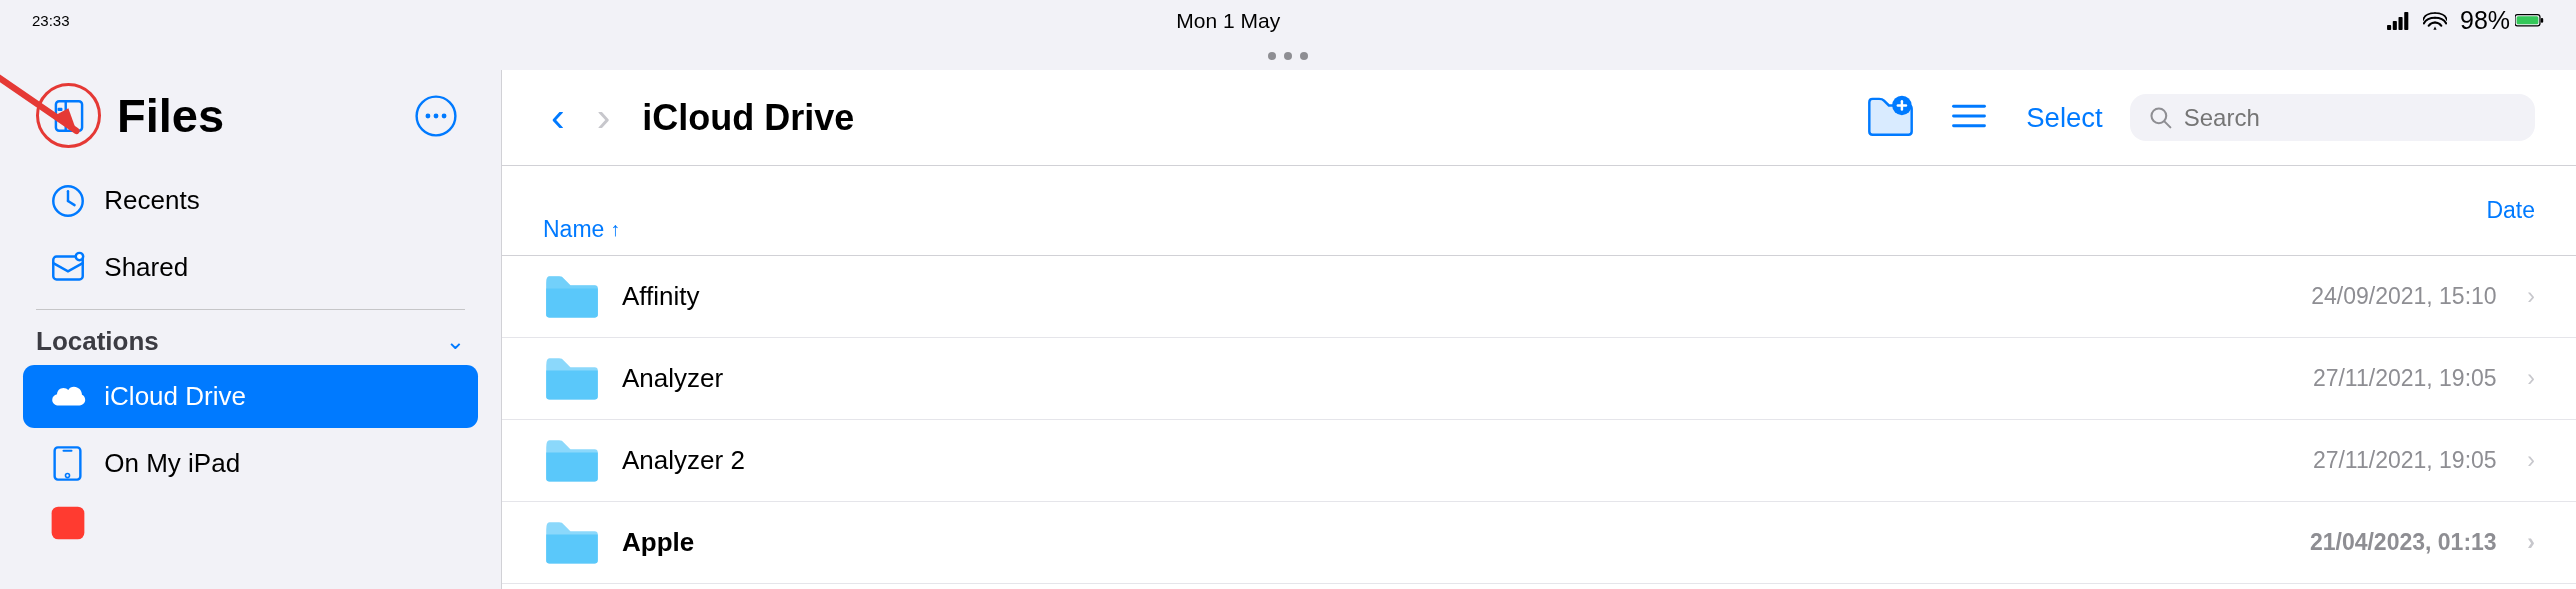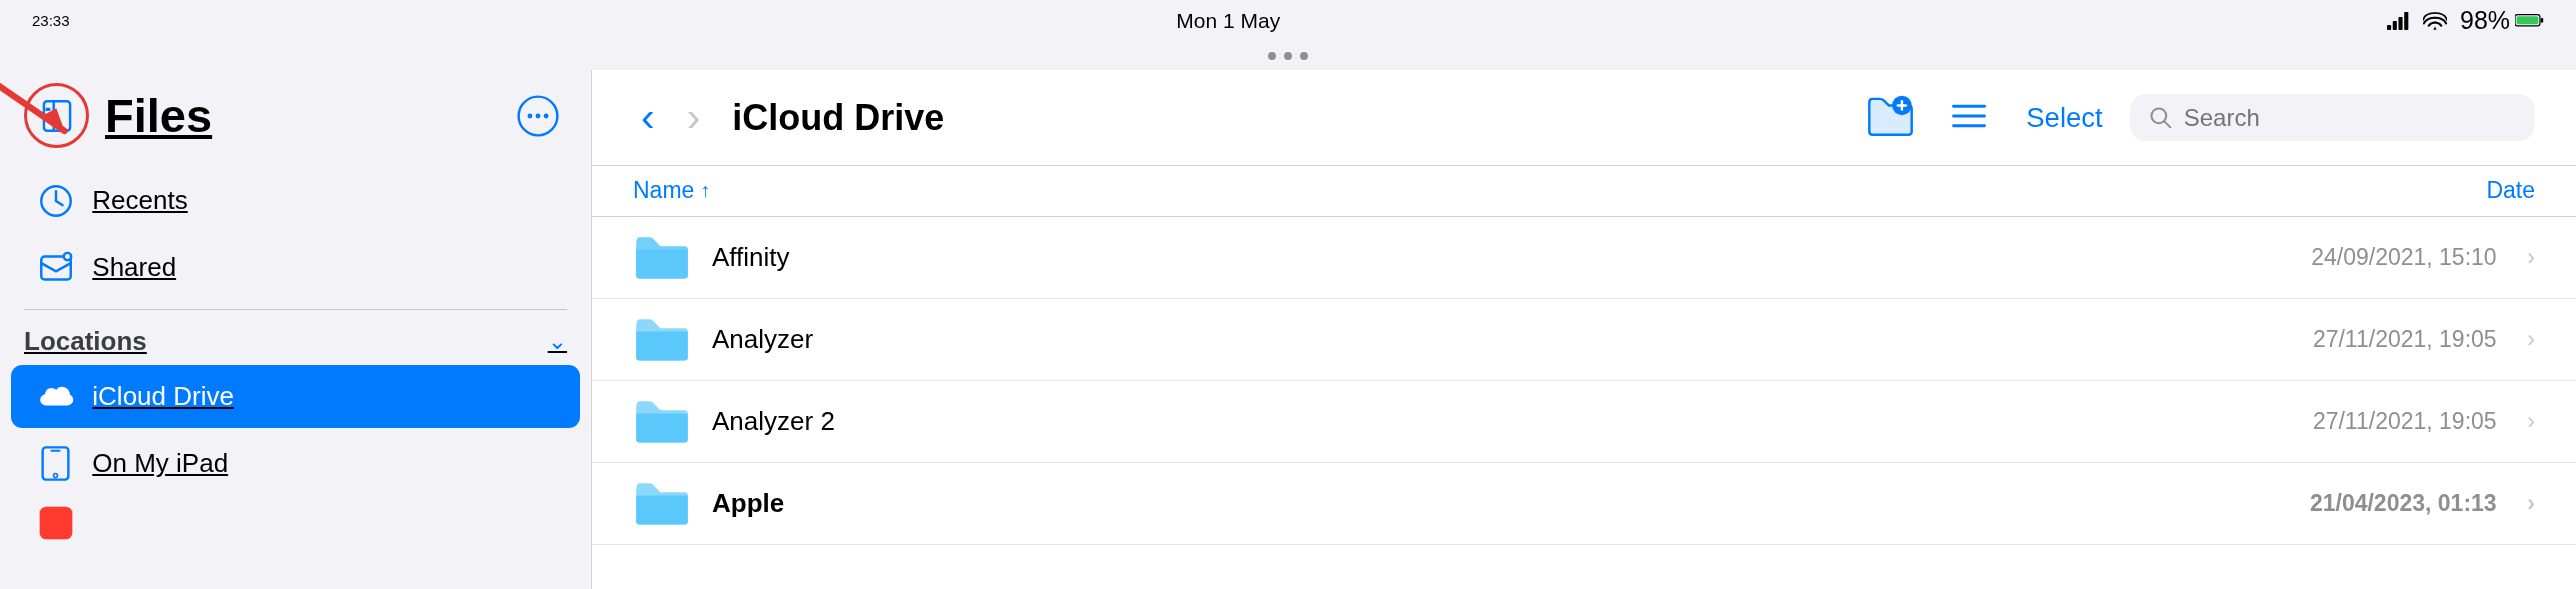--- a/index.html
+++ b/index.html
@@ -59,21 +59,21 @@
 <div style="display:flex; justify-content:center; align-items:center; height:29px; background:#f2f2f7; flex-shrink:0;">
   <div style="display:flex; gap:8px;">
     <span style="width:8px; height:8px; background:#8e8e93; border-radius:50%; display:inline-block;"></span>
     <span style="width:8px; height:8px; background:#8e8e93; border-radius:50%; display:inline-block;"></span>
     <span style="width:8px; height:8px; background:#8e8e93; border-radius:50%; display:inline-block;"></span>
   </div>
 </div>
 
 <div class="main-layout" style="display:flex; flex:1; overflow:hidden;">
 
-  <div style="width:592px; background:#f2f2f7; border-right:1.2px solid #d1d1d6; display:flex; flex-direction:column; padding:13px 0; flex-shrink:0;text-decoration:underline;">
+  <div style="width:502px; background:#f2f2f7; border-right:1.2px solid #d1d1d6; display:flex; flex-direction:column; padding:13px 12px; flex-shrink:0;">
 
     <div style="display:flex; align-items:center; justify-content:space-between; padding:0 24px 19.4px 24px; position:relative;">
 
       <div style="position:relative;">
         <div style="width:65px; height:65px; border-radius:50%; border:3.2px solid #e53935; display:flex; align-items:center; justify-content:center; cursor:pointer;">
 
           <svg width="36" height="36" viewBox="0 0 44 44" fill="none">
             <rect x="6" y="4" width="32" height="36" rx="4" stroke="#007aff" stroke-width="3" fill="none"></rect>
             <line x1="18" y1="4" x2="18" y2="40" stroke="#007aff" stroke-width="3"></line>
             <rect x="8" y="12" width="6" height="4" rx="1" fill="#007aff"></rect>
@@ -193,21 +193,21 @@
       <div style="display:flex; align-items:center; background:#f2f2f7; border-radius:16px; padding:9.7px 19.4px; gap:11.3px; width:405px;">
         <svg width="23" height="23" viewBox="0 0 28 28" fill="none">
           <circle cx="12" cy="12" r="9" stroke="#8e8e93" stroke-width="2.5"></circle>
           <line x1="19" y1="19" x2="26" y2="26" stroke="#8e8e93" stroke-width="2.5" stroke-linecap="round"></line>
         </svg>
         <input type="text" style="border: none; background: transparent; font-size: 24px; color: rgb(142, 142, 147); outline: none; flex: 1 1 0%; width: 100%;" placeholder="Search">
       </div>
     </div>
 
     <div style="display:flex; align-items:center; justify-content:space-between; padding:11.3px 41px; border-bottom:0.8px solid #d1d1d6; background:#fff;">
-      <button style="font-size:23px; color:#007aff; background:none; border:none; cursor:pointer; display:flex; align-items:center; gap:6.5px; padding:0;">
+      <button style="font-size:23px; color:#007aff; background:none; border:none; cursor:pointer; display:flex; align-items:center; gap:6.5px; padding:0;margin-top:39px;">
         <span>Name</span>
         <span style="font-size:19.4px;">↑</span>
       </button>
       <span style="font-size:23px; color:#007aff;">Date</span>
     </div>
 
     <div style="flex:1; overflow-y:auto;">
 
       <div style="display:flex; align-items:center; padding:16px 41px; border-bottom:0.8px solid #e5e5ea; cursor:pointer; gap:21px;">
         <svg width="58" height="49" viewBox="0 0 72 60" fill="none">

